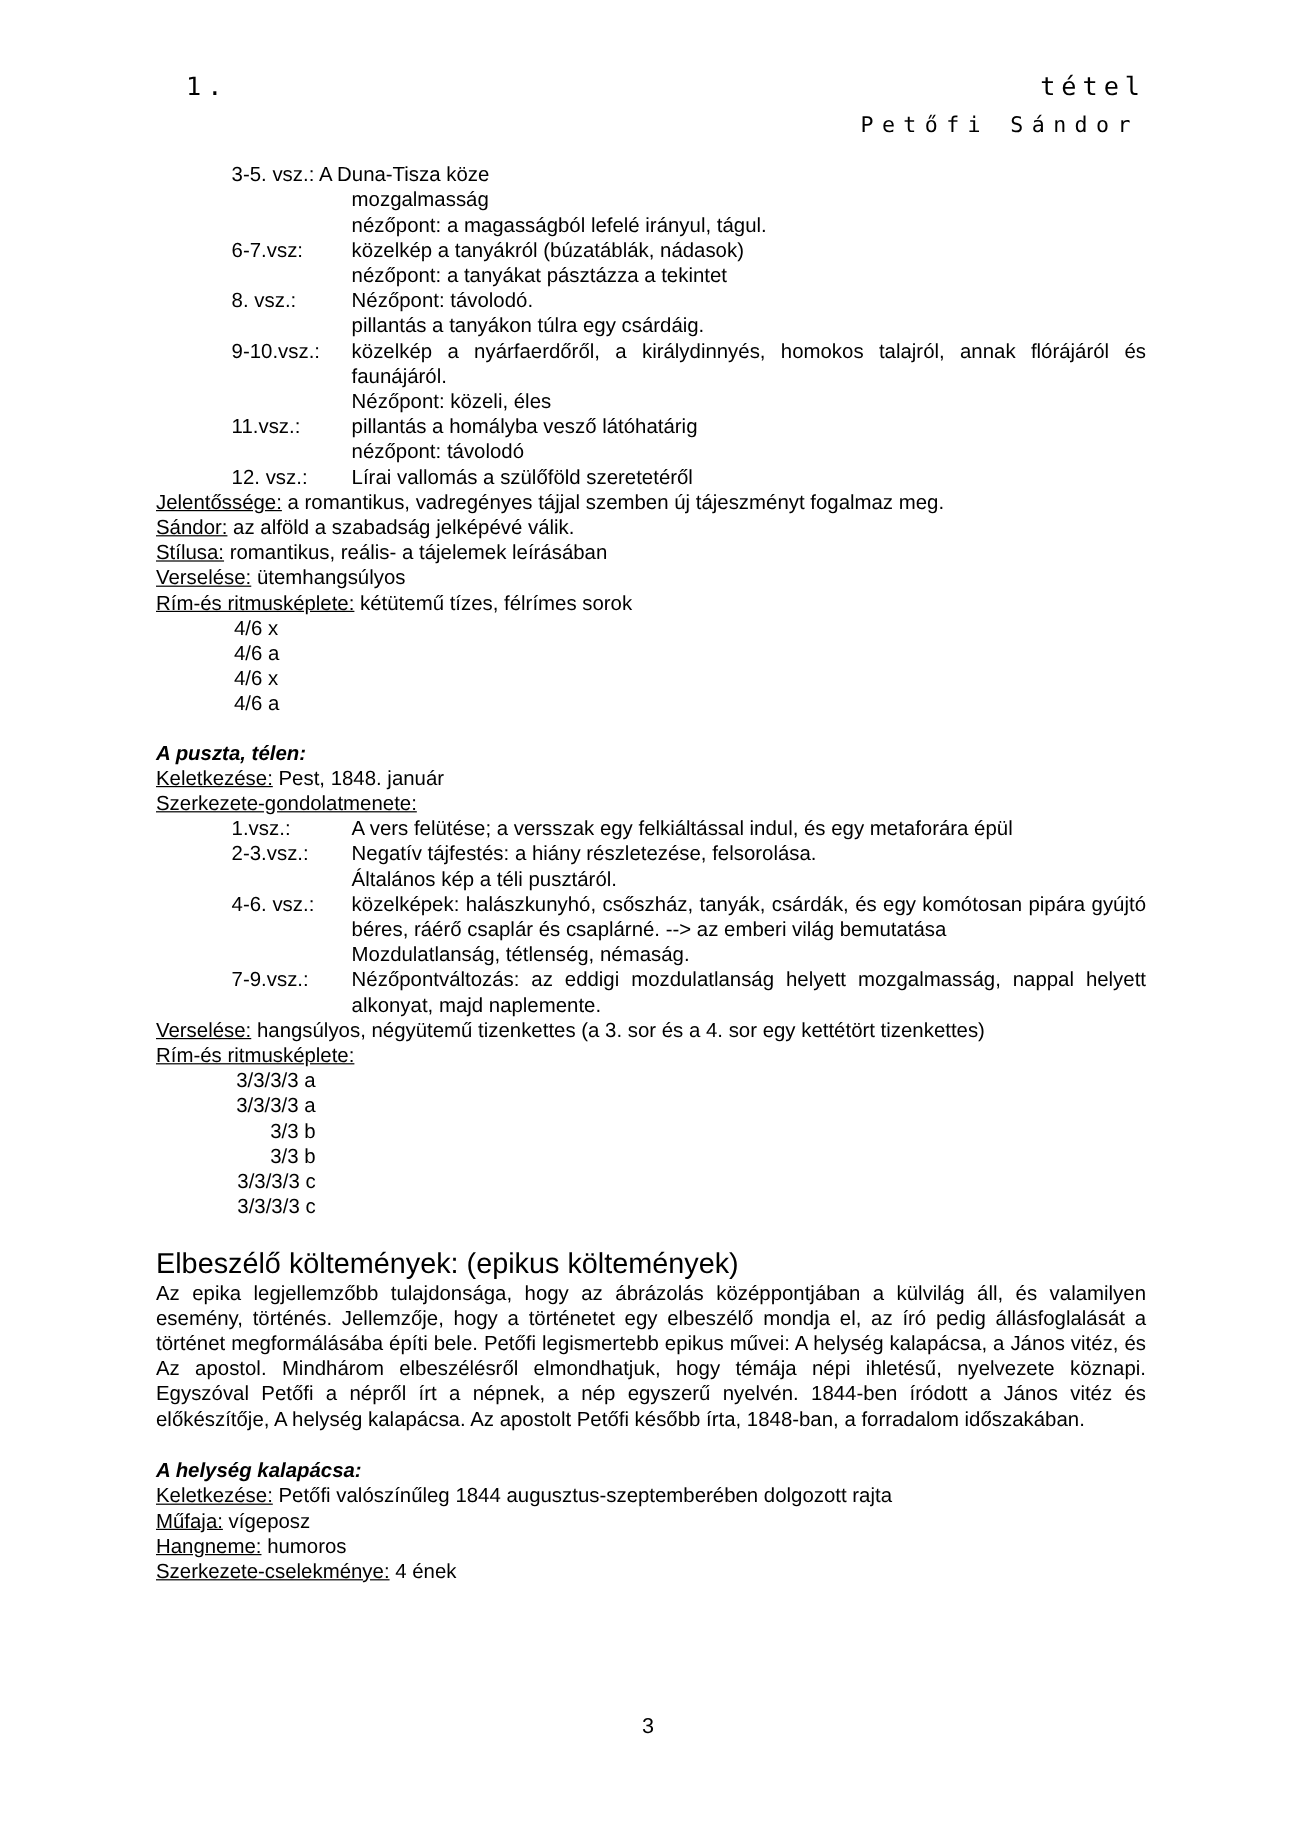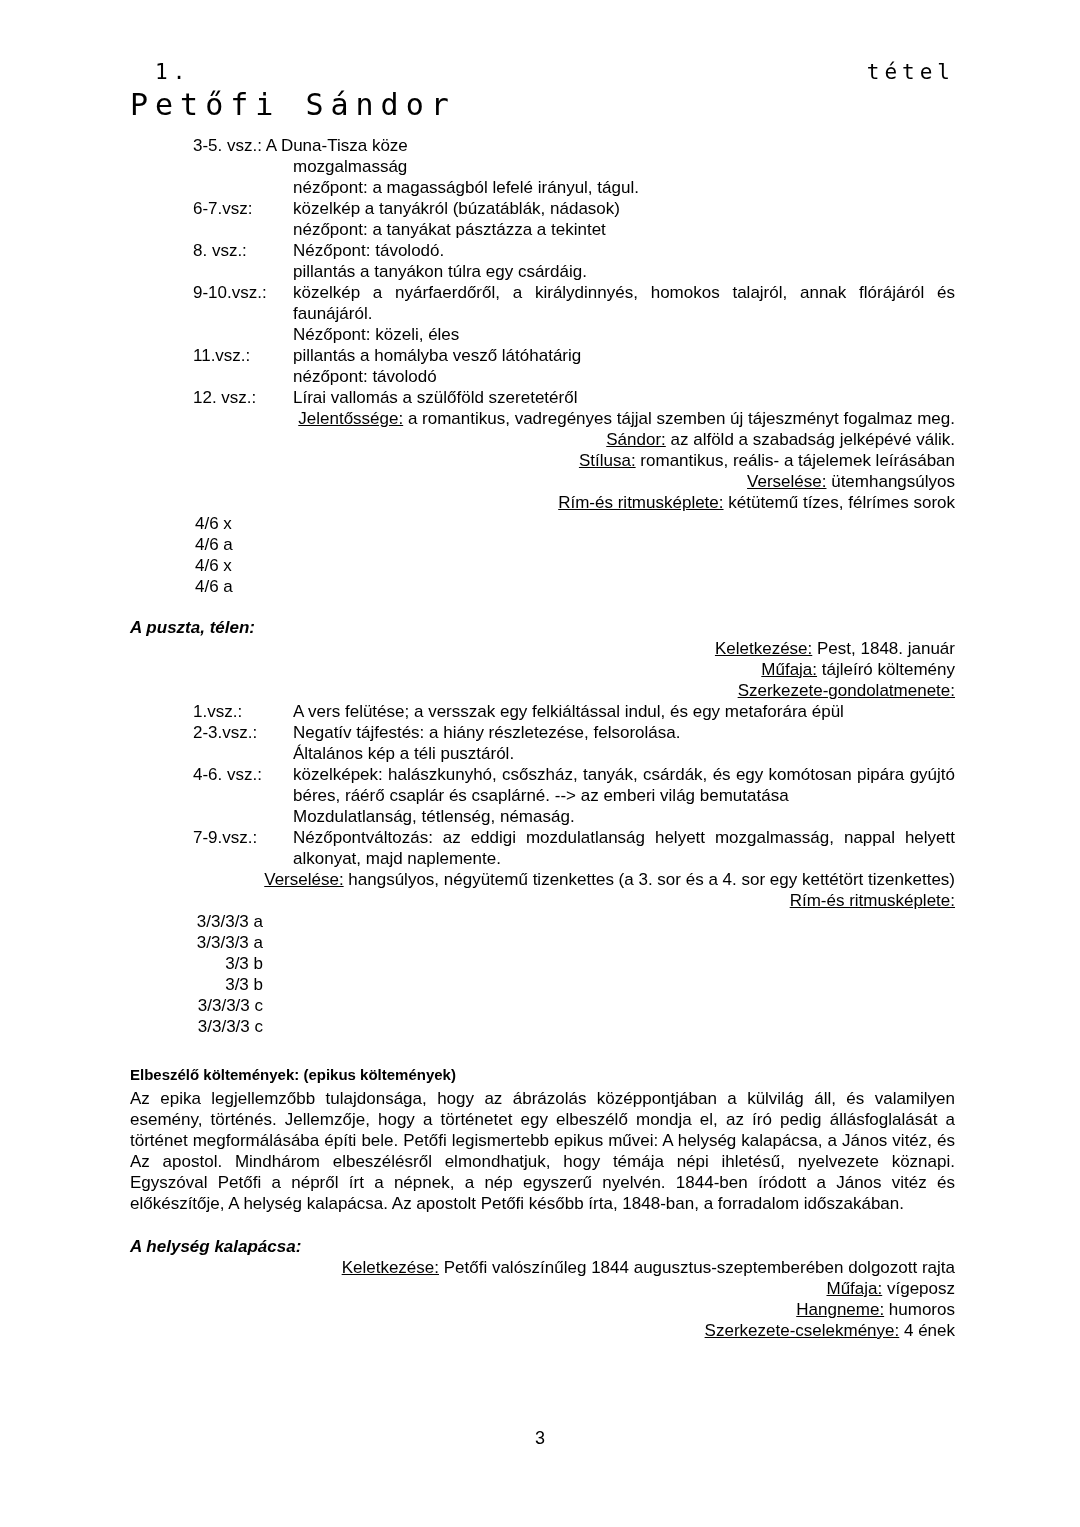--- a/index.html
+++ b/index.html
@@ -24,47 +24,48 @@
     line-height: 28px;
     letter-spacing: 5px;
     padding-left: 25px;
   }
   .hdr1 .hdr-title {
     position: absolute; left: 13px; right: 0;
     text-align: right;
   }
   .hdr2 {
     font-family: "DejaVu Sans Mono", monospace;
-    font-size: 30px;
+    font-size: 18px;
     line-height: 30px;
     letter-spacing: 7px;
+    text-align: right;
     padding-right: 6px;
     margin-top: 4px;
   }
   
   .vsz-list { margin-top: 15px; }
   .vsz-row { display: flex; margin-left: 63px; }
   .vsz-label { flex: 0 0 100px; }
   .vsz-content { flex: 1 1 auto; text-align: justify; }
   .vsz-row-inline { margin-left: 63px; }
   .vsz-sublines { margin-left: 163px; }
   
-  .props div { text-align: right; }
+  .props div { text-align: left; }
   .u { text-decoration: underline; }
   
   .rhyme1 div { margin-left: 65px; white-space: pre; }
   .rhyme2 div { margin-left: 65px; width: 68px; text-align: right; white-space: pre; }
   
   .poem-title {
     font-weight: bold; font-style: italic; 
     margin-top: 20px;
   }
   .big-heading {
-    font-weight: bold;
-    font-size: 15px;
+    font-weight: normal;
+    font-size: 24px;
     line-height: 27px;
     margin-top: 24px;
   }
   .paragraph { text-align: justify; }
   .paragraph .it { }
   
   .page-number {
     position: absolute;
     left: 0; right: 0;
     top: 1428px;
@@ -136,21 +137,20 @@
   <div class="rhyme1" id="rhyme1">
       <div>4/6 x</div>
       <div>4/6 a</div>
       <div>4/6 x</div>
       <div>4/6 a</div>
     </div>
 
   <div class="poem-title">A puszta, télen:</div>
   <div class="props" id="props2">
       <div><span class="u">Keletkezése:</span><span> Pest, 1848. január</span></div>
-      <div><span class="u">Műfaja:</span><span> tájleíró költemény</span></div>
       <div><span class="u">Szerkezete-gondolatmenete:</span></div>
     </div>
   <div class="vsz-list" id="list2" style="margin-top:0">
       <div class="vsz-row">
         <span class="vsz-label">1.vsz.:</span>
         <div class="vsz-content">
           <div class="vsz-line">A vers felütése; a versszak egy felkiáltással indul, és egy metaforára épül</div>
         </div>
       </div>
       <div class="vsz-row">

